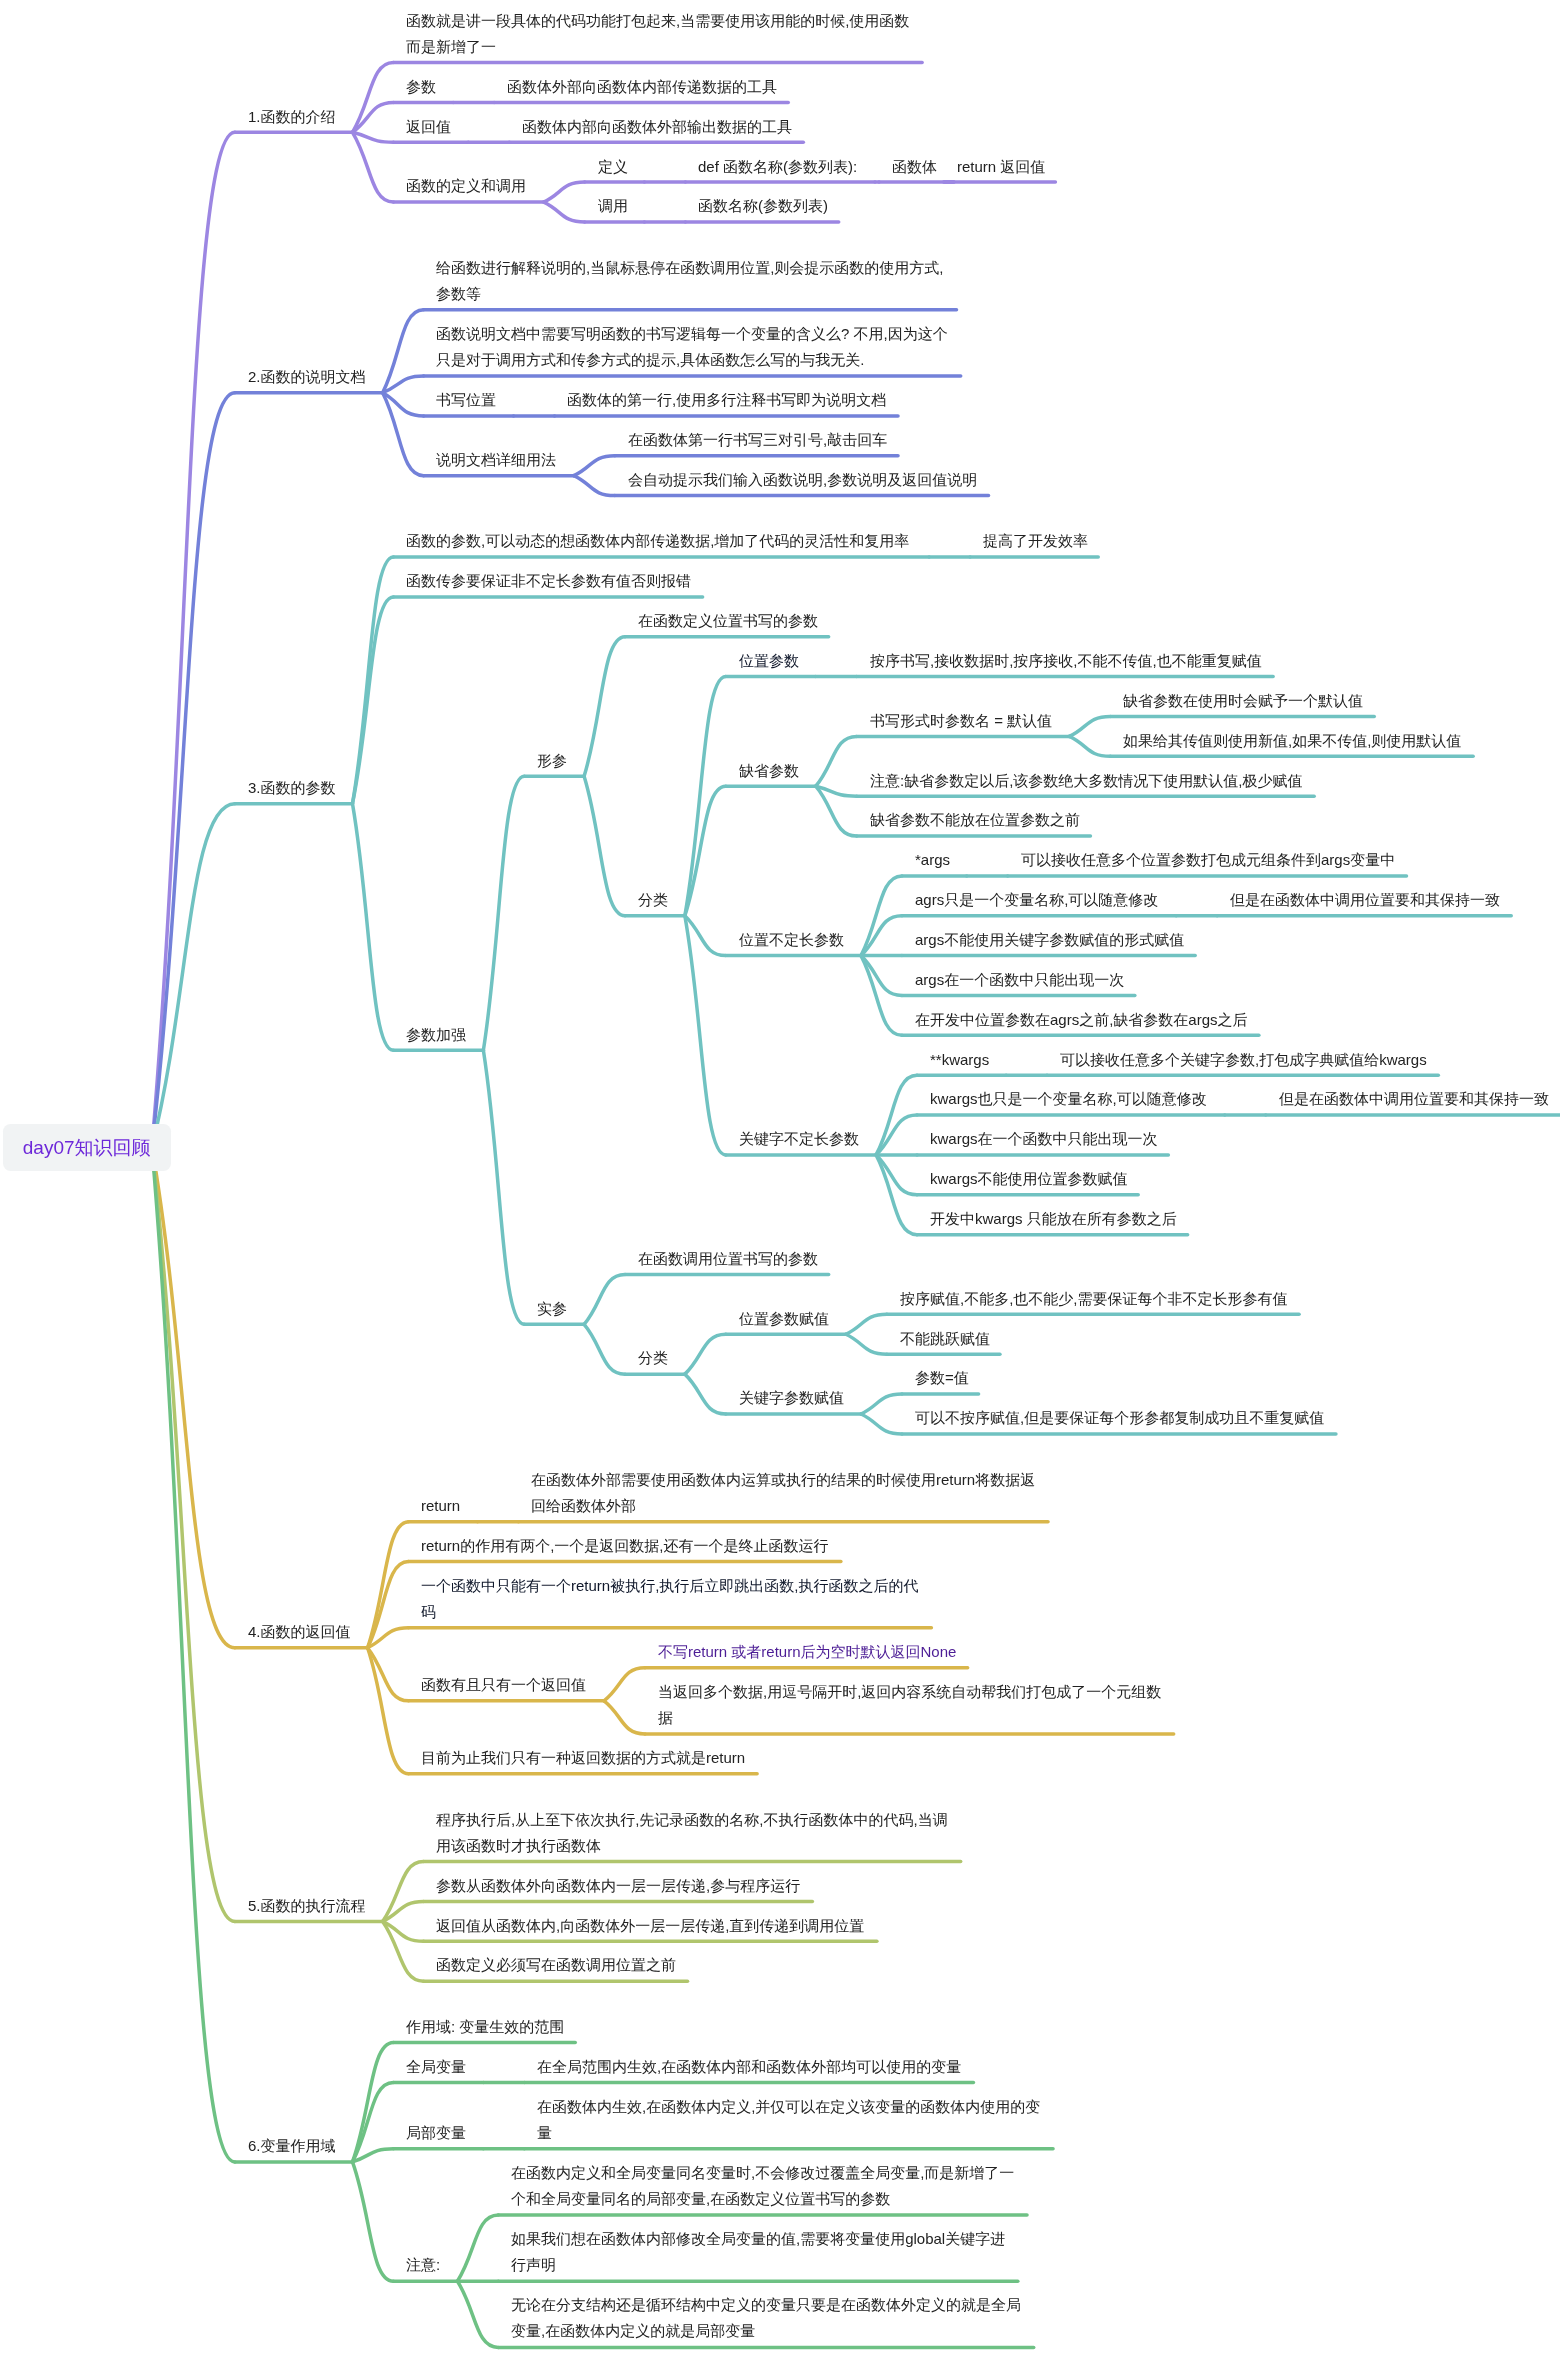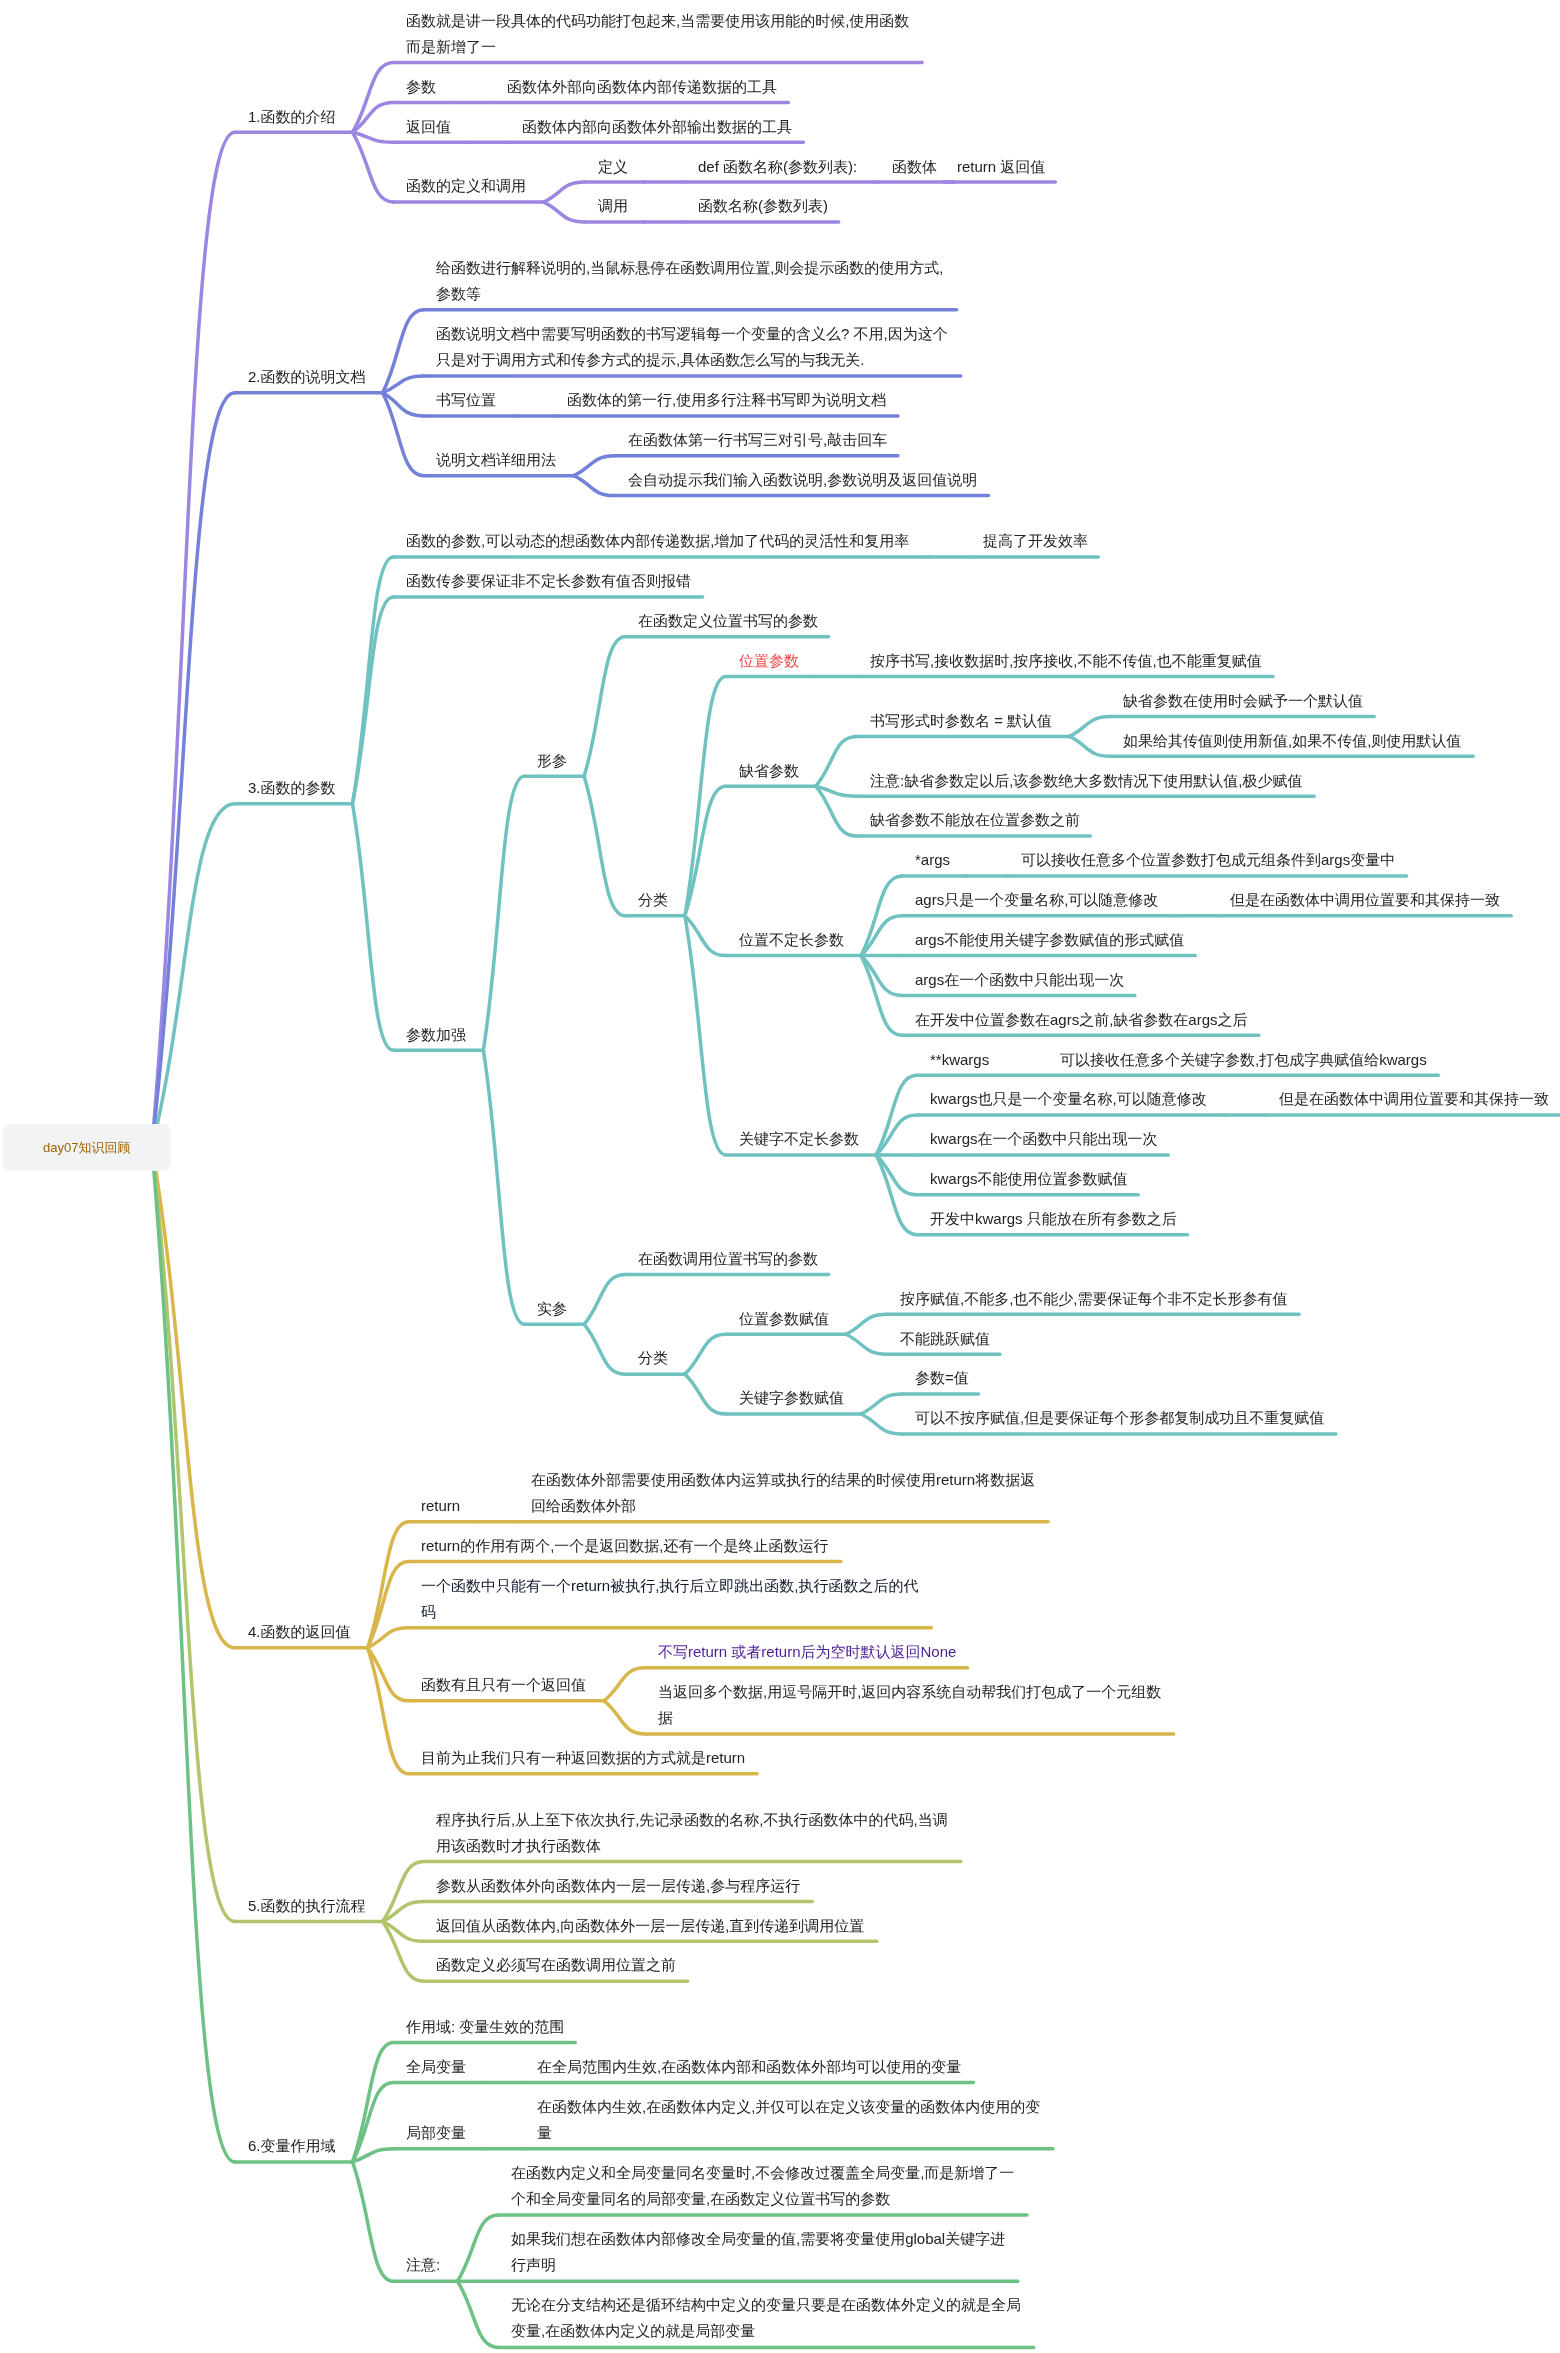--- a/index.html
+++ b/index.html
@@ -5,21 +5,21 @@
 <style>
   html,body{margin:0;padding:0;background:#fff;}
   #mindmap{position:relative;width:1561px;height:2354px;background:#fff;overflow:hidden;
            font-family:"Liberation Sans",sans-serif;}
   #links{position:absolute;left:0;top:0;width:1561px;height:2354px;}
   .node{position:absolute;white-space:pre;color:#222;font-size:15px;line-height:26px;
         letter-spacing:0;transform:translateZ(0);}
   .node-line{display:block;}
   .root-node{position:absolute;background:#f1f3f4;border-radius:7.5px;
              display:flex;align-items:center;justify-content:center;}
-  .root-label{font-size:13px;color:#a16207;white-space:pre;line-height:1;transform:translateZ(0);}
+  .root-label{font-size:19px;color:#6d28d9;white-space:pre;line-height:1;transform:translateZ(0);}
 </style>
 </head>
 <body>
 
 <div id="mindmap">
   <svg id="links" viewBox="0 0 2898 4370" width="1561" height="2354">
       <path d="M 436 245.5 L 654.359375 245.5" fill="none" stroke="#9c86e2" stroke-width="6.5" stroke-linecap="round"></path>
       <path d="M 730.4 116 L 1711.9625 116" fill="none" stroke="#9c86e2" stroke-width="6.5" stroke-linecap="round"></path>
       <path d="M 654.359375 245.5 C 689.3380625 188.52 687.81725 116 730.4 116" fill="none" stroke="#9c86e2" stroke-width="6.5" stroke-linecap="round"></path>
       <path d="M 730.4 190 L 841.4 190" fill="none" stroke="#9c86e2" stroke-width="6.5" stroke-linecap="round"></path>
@@ -218,21 +218,21 @@
       <div class="node" style="left: 628px; top: 427px; color: rgb(34, 34, 34);"><span class="node-line">在函数体第一行书写三对引号,敲击回车</span></div>
       <div class="node" style="left: 628px; top: 467px; color: rgb(34, 34, 34);"><span class="node-line">会自动提示我们输入函数说明,参数说明及返回值说明</span></div>
       <div class="node" style="left: 248px; top: 775px; color: rgb(34, 34, 34);"><span class="node-line">3.函数的参数</span></div>
       <div class="node" style="left: 406px; top: 528px; color: rgb(34, 34, 34);"><span class="node-line">函数的参数,可以动态的想函数体内部传递数据,增加了代码的灵活性和复用率</span></div>
       <div class="node" style="left: 983px; top: 528px; color: rgb(34, 34, 34);"><span class="node-line">提高了开发效率</span></div>
       <div class="node" style="left: 406px; top: 568px; color: rgb(34, 34, 34);"><span class="node-line">函数传参要保证非不定长参数有值否则报错</span></div>
       <div class="node" style="left: 406px; top: 1022px; color: rgb(34, 34, 34);"><span class="node-line">参数加强</span></div>
       <div class="node" style="left: 537px; top: 748px; color: rgb(34, 34, 34);"><span class="node-line">形参</span></div>
       <div class="node" style="left: 638px; top: 608px; color: rgb(34, 34, 34);"><span class="node-line">在函数定义位置书写的参数</span></div>
       <div class="node" style="left: 638px; top: 887px; color: rgb(34, 34, 34);"><span class="node-line">分类</span></div>
-      <div class="node" style="left: 739px; top: 648px; color: #ef4444; text-align: center;"><span class="node-line">位置参数</span></div>
+      <div class="node" style="left: 739px; top: 648px; color: #0f172a; text-align: center;"><span class="node-line">位置参数</span></div>
       <div class="node" style="left: 870px; top: 648px; color: rgb(34, 34, 34);"><span class="node-line">按序书写,接收数据时,按序接收,不能不传值,也不能重复赋值</span></div>
       <div class="node" style="left: 739px; top: 758px; color: rgb(34, 34, 34); text-align: center;"><span class="node-line">缺省参数</span></div>
       <div class="node" style="left: 870px; top: 708px; color: rgb(34, 34, 34);"><span class="node-line">书写形式时参数名 = 默认值</span></div>
       <div class="node" style="left: 1123px; top: 688px; color: rgb(34, 34, 34);"><span class="node-line">缺省参数在使用时会赋予一个默认值</span></div>
       <div class="node" style="left: 1123px; top: 728px; color: rgb(34, 34, 34);"><span class="node-line">如果给其传值则使用新值,如果不传值,则使用默认值</span></div>
       <div class="node" style="left: 870px; top: 768px; color: rgb(34, 34, 34);"><span class="node-line">注意:缺省参数定以后,该参数绝大多数情况下使用默认值,极少赋值</span></div>
       <div class="node" style="left: 870px; top: 807px; color: rgb(34, 34, 34);"><span class="node-line">缺省参数不能放在位置参数之前</span></div>
       <div class="node" style="left: 739px; top: 927px; color: rgb(34, 34, 34);"><span class="node-line">位置不定长参数</span></div>
       <div class="node" style="left: 915px; top: 847px; color: rgb(34, 34, 34);"><span class="node-line">*args</span></div>
       <div class="node" style="left: 1021px; top: 847px; color: rgb(34, 34, 34);"><span class="node-line">可以接收任意多个位置参数打包成元组条件到args变量中</span></div>

